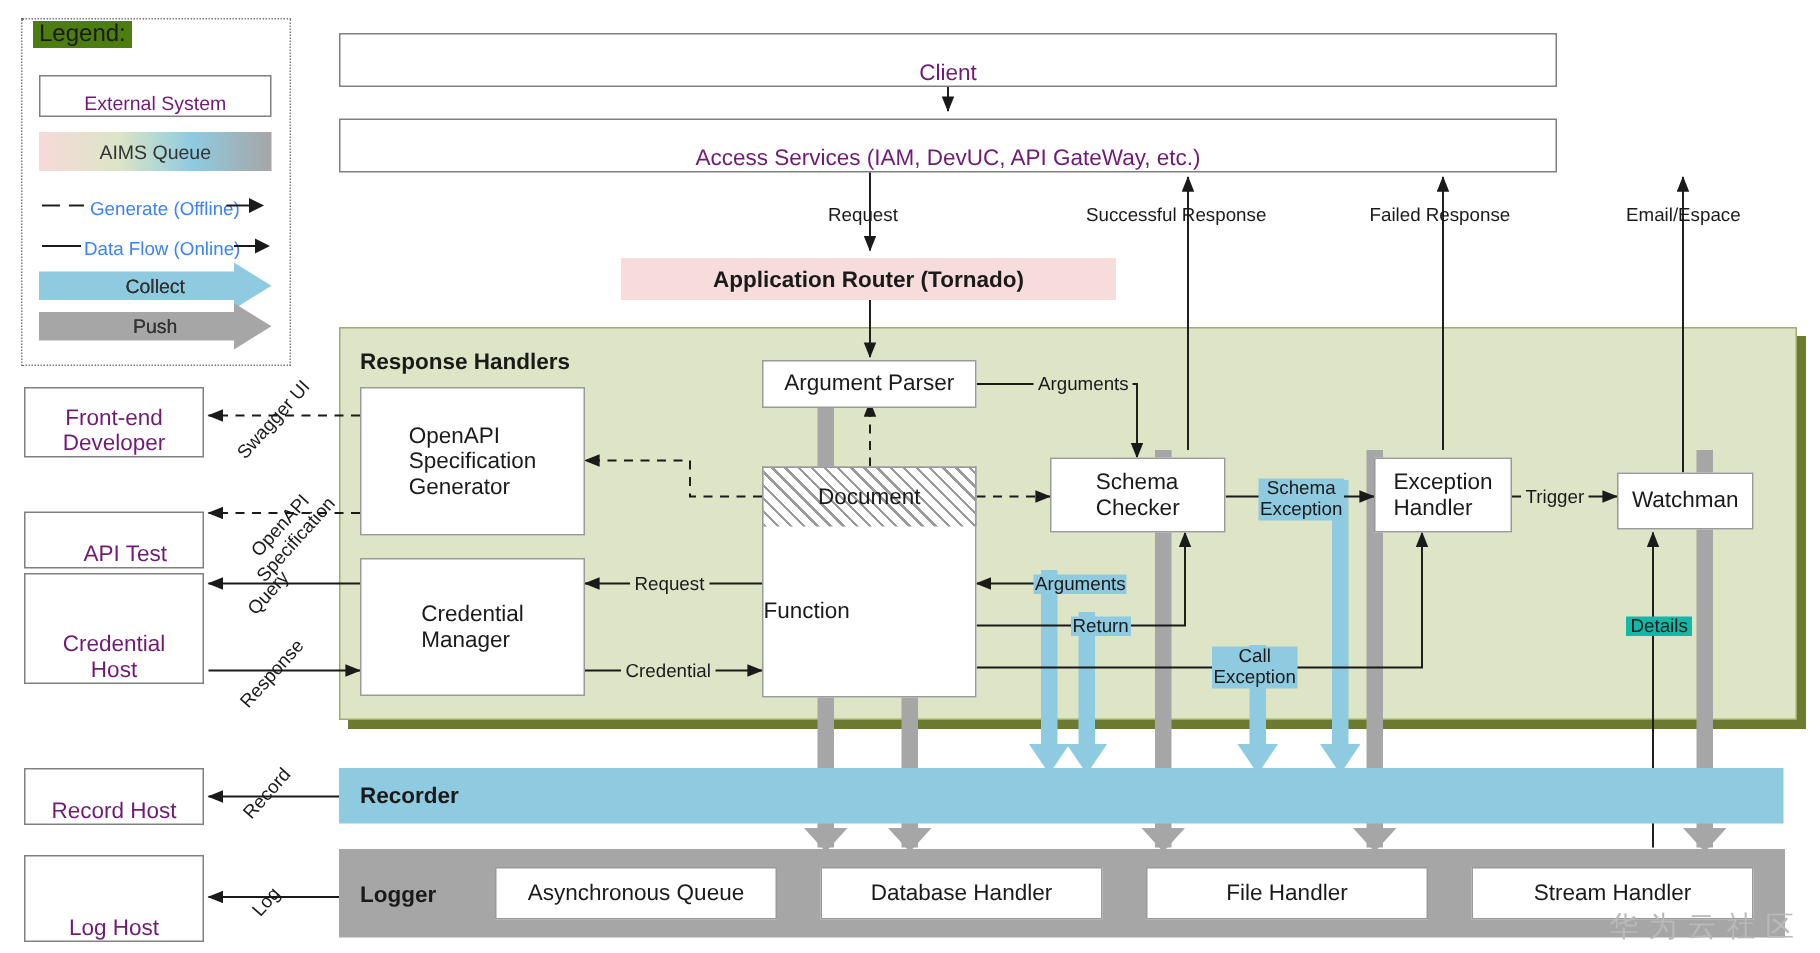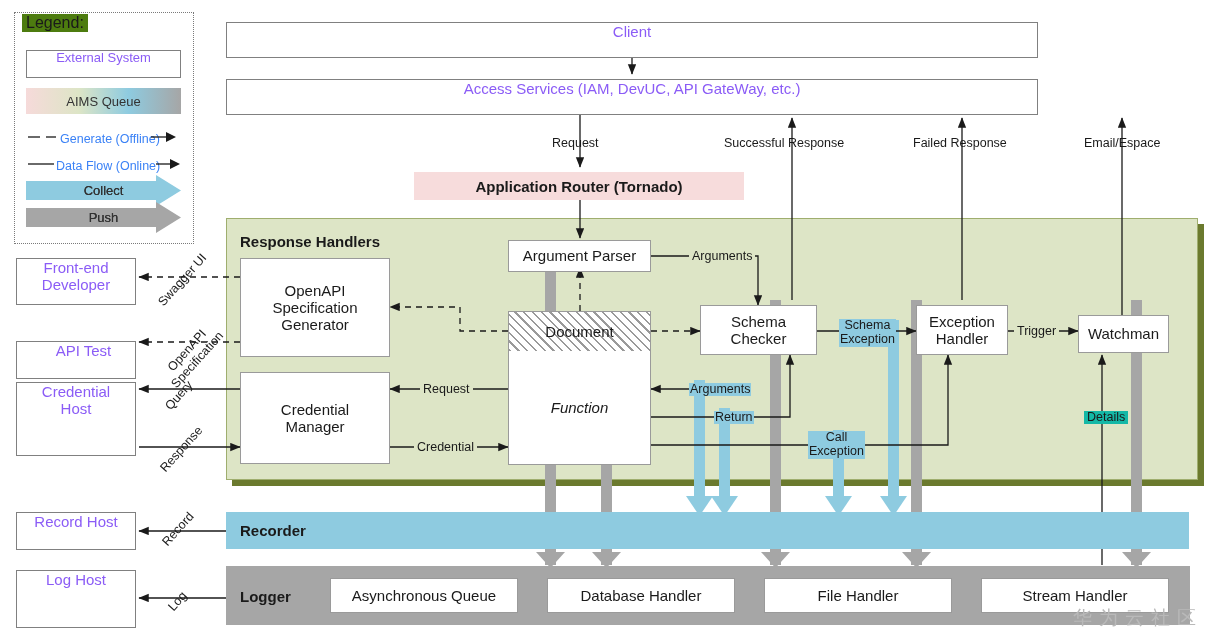--- a/index.html
+++ b/index.html
@@ -1,20 +1,20 @@
 <!DOCTYPE html>
 <html><head>
 <meta charset="utf-8">
 <style>
   html,body{margin:0;padding:0;background:#ffffff;}
   body{font-family:"Liberation Sans","DejaVu Sans",sans-serif;}
   #stage{position:relative;width:1213px;height:635px;overflow:hidden;background:#fff;}
   .abs{position:absolute;box-sizing:border-box;}
-  .box{background:#ffffff;border:1.5px solid #808080;display:flex;align-items:flex-start;justify-content:center;text-align:center;color:#8b5cf6;font-size:15px;line-height:1.15;}
-  .wbox{background:#ffffff;border:1px solid #9a9a9a;display:flex;align-items:center;justify-content:center;text-align:center;color:#1a1a1a;font-size:15px;line-height:1.15;}
+  .box{background:#ffffff;border:1.5px solid #808080;display:flex;align-items:flex-end;justify-content:center;text-align:center;color:#701a75;font-size:15px;line-height:1.15;}
+  .wbox{background:#ffffff;border:1px solid #9a9a9a;display:flex;align-items:center;justify-content:center;color:#1a1a1a;font-size:15px;line-height:1.15;}
   .lbl{color:#1a1a1a;font-size:12.5px;white-space:nowrap;line-height:1;}
   .lbl-hl{background:#8ecbe0;padding:0 1px;}
   svg.overlay{position:absolute;left:0;top:0;width:1213px;height:635px;pointer-events:none;}
   
   #legend{left:14px;top:12px;width:180px;height:232px;border:1.5px dotted #7a7a7a;background:#fff;}
   #legend-title{left:22px;top:14px;font-size:16px;color:#1a1a1a;background:#4d7c0f;padding:0 4px;}
   .legend-row{position:absolute;font-size:12.5px;color:#3b82f6;}
   
   #green-shadow{left:232px;top:224px;width:972px;height:262px;background:#6b7a2e;}
   #green{left:226px;top:218px;width:972px;height:262px;background:#dde5c6;border:1px solid #9fae6e;}
@@ -220,21 +220,21 @@
   <div class="abs wbox" style="left:240px;top:372px;width:150px;height:92px;white-space:pre-line;">
     <span>Credential
 Manager</span>
   </div>
 
   <div class="abs wbox" style="left:508px;top:240px;width:143px;height:32px;">
     <span>Argument Parser</span>
   </div>
 
   <div class="abs wbox" style="left:508px;top:311px;width:143px;height:154px;align-items:flex-end;">
-    <span style="display:block;width:100%;margin-bottom:48px;font-style:italic;">Function</span>
+    <span style="display:block;width:100%;margin-bottom:48px;">Function</span>
   </div>
   <div class="abs" id="document">
     <span>Document</span>
   </div>
 
   <div class="abs wbox" style="left:700px;top:305px;width:117px;height:50px;white-space:pre-line;">
     <span>Schema
 Checker</span>
   </div>
   <div class="abs wbox" style="left:916px;top:305px;width:92px;height:50px;white-space:pre-line;">

